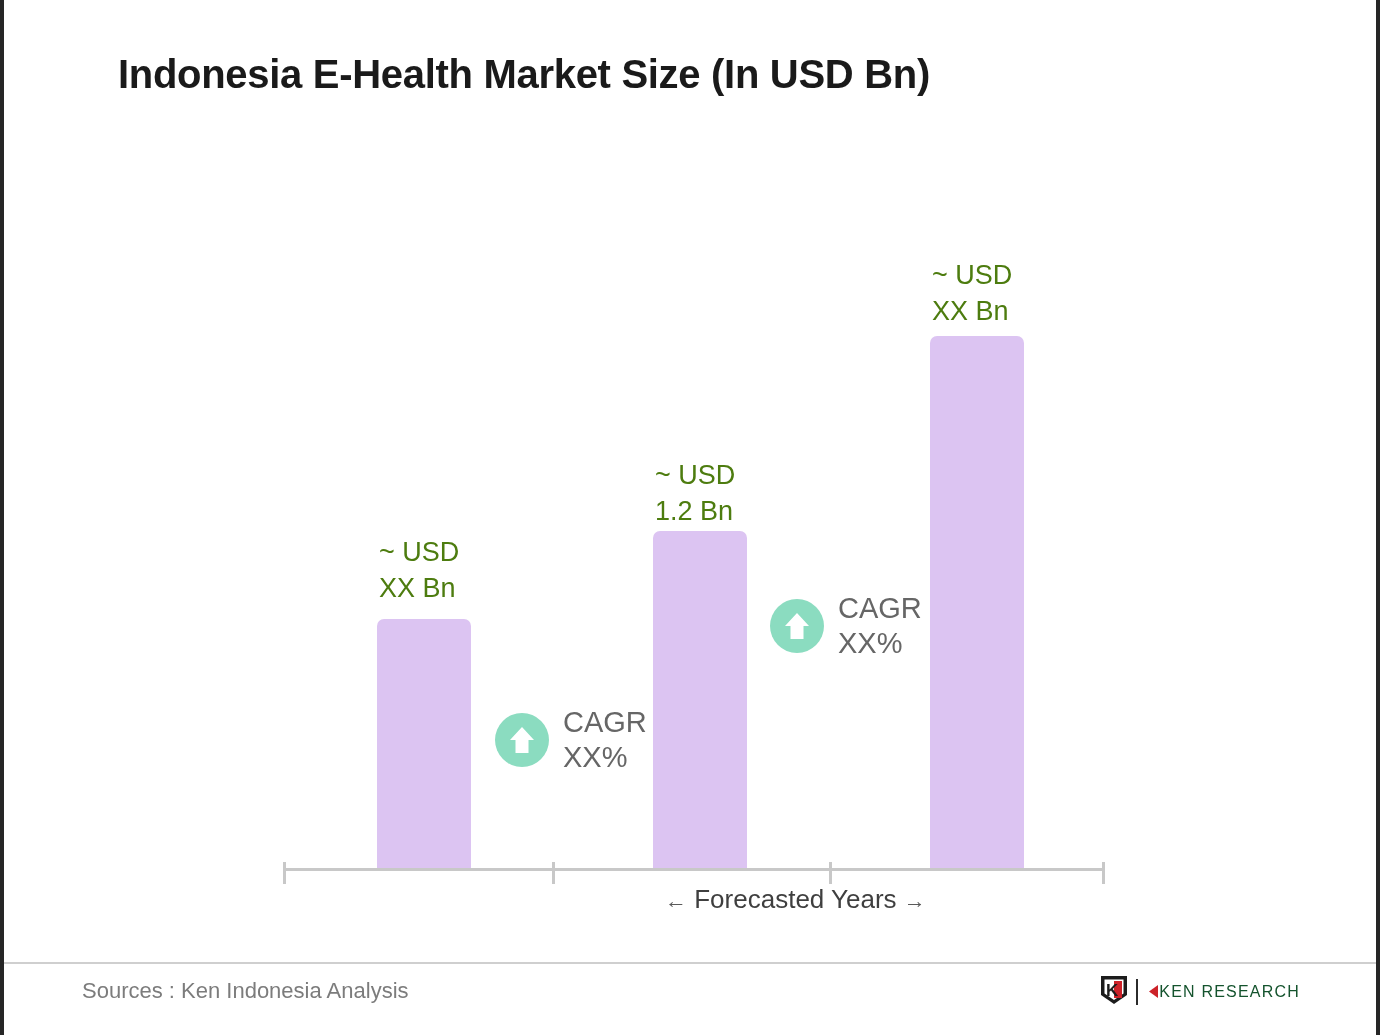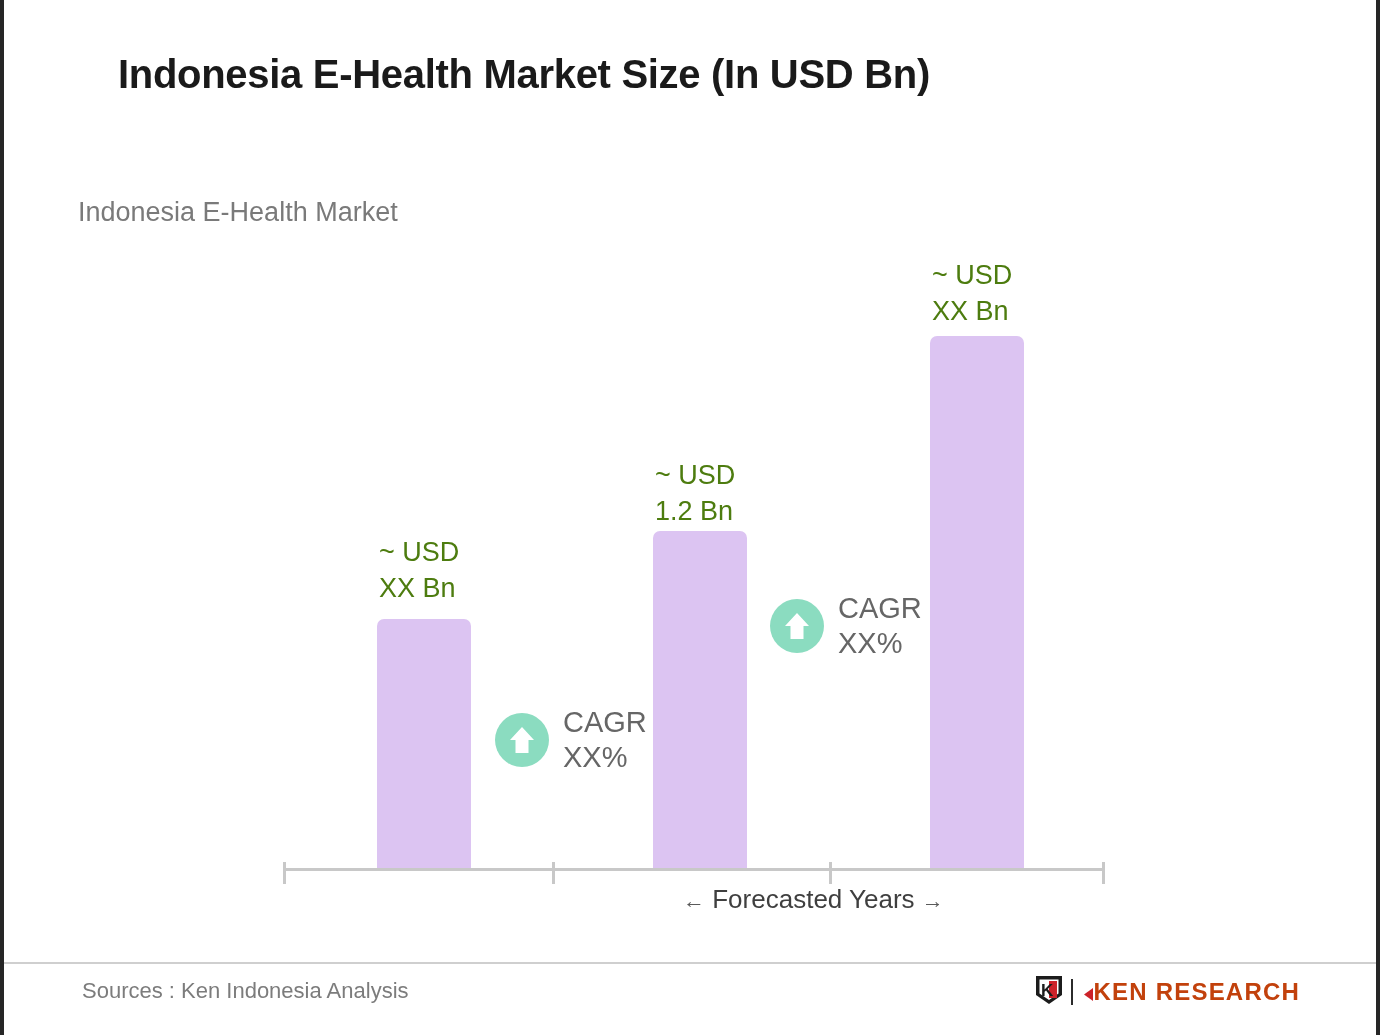--- a/index.html
+++ b/index.html
@@ -142,42 +142,41 @@
   }
   #logo {
     position: absolute;
     right: 76px;
     top: 974px;
     display: flex;
     align-items: center;
   }
   #logo-word {
     font-family: "Liberation Sans", sans-serif;
-    font-size: 24px;
-    font-weight: bold;
+    font-size: 16px;
+    font-weight: normal;
     letter-spacing: 1.2px;
-    color: #c2410c;
+    color: #14532d;
     margin-left: 9px;
   }
   #logo-divider {
     width: 2px;
     height: 26px;
     background: #2b2b2b;
     margin-left: 7px;
   }
 </style>
 </head>
 <body>
 
 <div id="slide">
 
   <div id="title">Indonesia E-Health Market Size (In USD Bn)</div>
 
   <div id="subtitle">
-    <div>Indonesia E-Health Market</div>
   </div>
 
   <div id="plot">
 
     <div class="bar-label" style="left:375px; top:534px;">
       <div>~ USD</div>
       <div>XX Bn</div>
     </div>
     <div class="bar" style="left:373px; top:619px; width:94px; height:250px;"></div>
 
@@ -217,21 +216,21 @@
       </div>
     </div>
 
     <div id="axis-line"></div>
     <div class="axis-tick" style="left:279px;"></div>
     <div class="axis-tick" style="left:548px;"></div>
     <div class="axis-tick" style="left:825px;"></div>
     <div class="axis-tick" style="left:1098px;"></div>
 
 
-    <div class="range-label" style="left:679px;"><span class="arrow">←</span> <span>Forecasted Years</span> <span class="arrow">→</span></div>
+    <div class="range-label" style="left:661px;"><span class="arrow">←</span> <span>Forecasted Years</span> <span class="arrow">→</span></div>
 
   </div>
 
   <div id="footer-rule"></div>
   <div id="sources">Sources : Ken Indonesia Analysis</div>
 
   <div id="logo">
     <span>
       <svg width="30" height="32" viewBox="0 0 30 32" aria-hidden="true">
         <path d="M2 2 H28 V21 L15 30 L2 21 Z" fill="#1c1c1c"></path>

